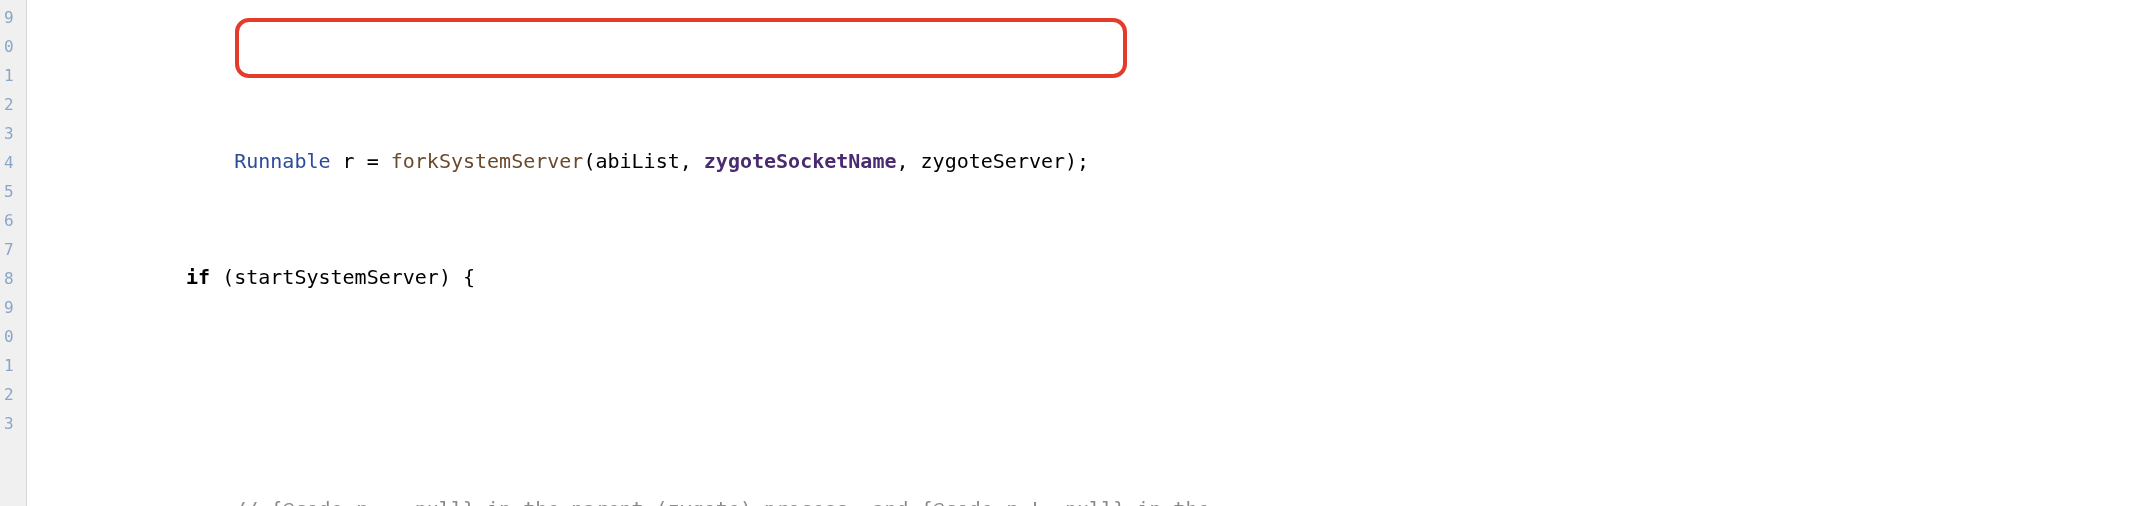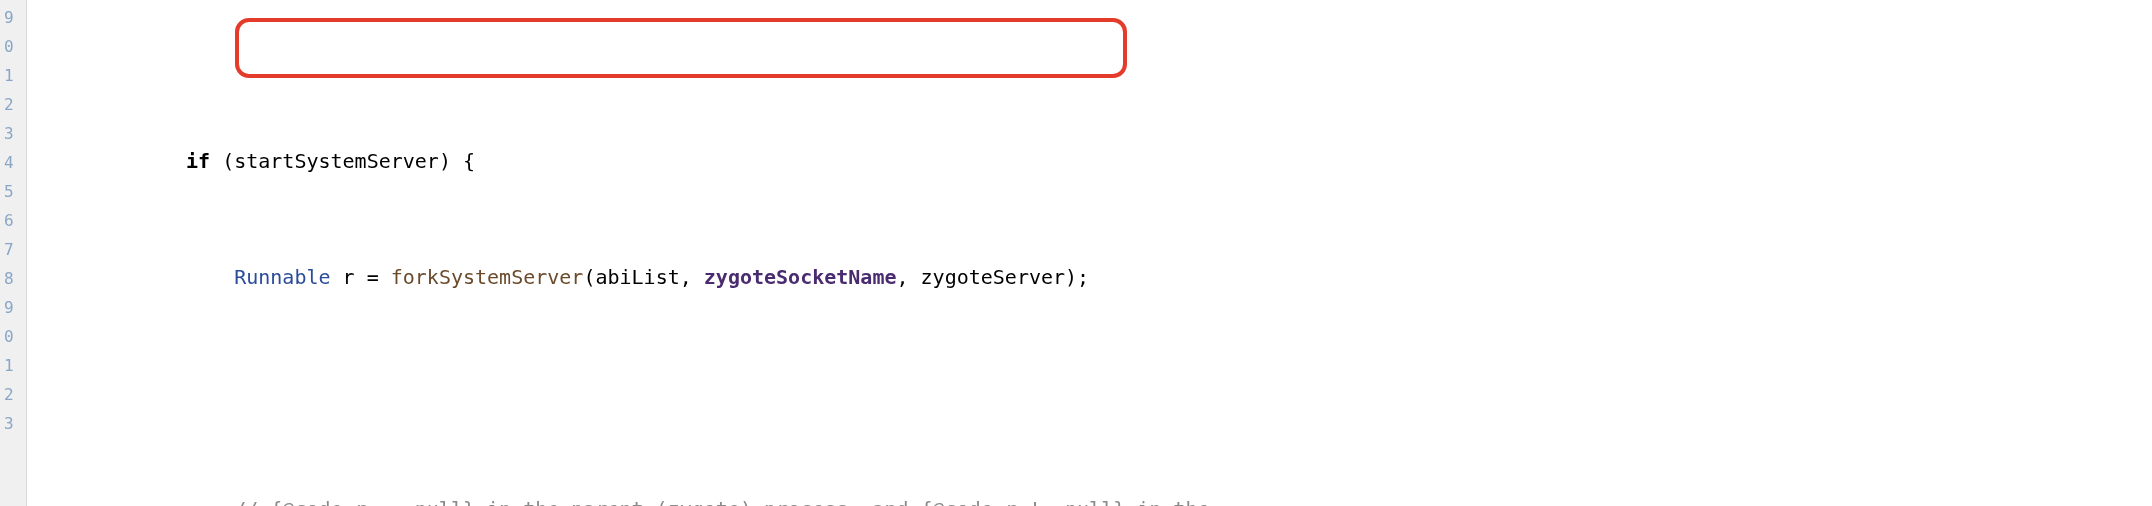--- a/index.html
+++ b/index.html
@@ -112,23 +112,23 @@
           <span class="lm-digit">3</span>
         </div>
       </div>
 
   </div>
 
   <div class="codearea">
 
     <div class="highlight-box" id="hlbox" style="left: 209px; top: 18px; width: 892px; height: 60px;"></div>
 
+    <div class="row">    <span class="type">Runnable</span><span class="ident"> r </span><span>= </span><span class="call">forkSystemServer</span><span>(</span><span class="ident">abiList</span><span>, </span><span class="param-bold">zygoteSocketName</span><span>, </span><span class="ident">zygoteServer</span><span>);</span></div>
+
     <div class="row"><span class="kw">if</span><span> </span><span>(</span><span class="ident">startSystemServer</span><span>)</span><span> {</span></div>
-
-    <div class="row">    <span class="type">Runnable</span><span class="ident"> r </span><span>= </span><span class="call">forkSystemServer</span><span>(</span><span class="ident">abiList</span><span>, </span><span class="param-bold">zygoteSocketName</span><span>, </span><span class="ident">zygoteServer</span><span>);</span></div>
 
     <div class="row"></div>
 
     <div class="row comment">    <span>// {@code r == null} in the parent (zygote) process, and {@code r != null} in the</span></div>
     
 
     
 
     
 

